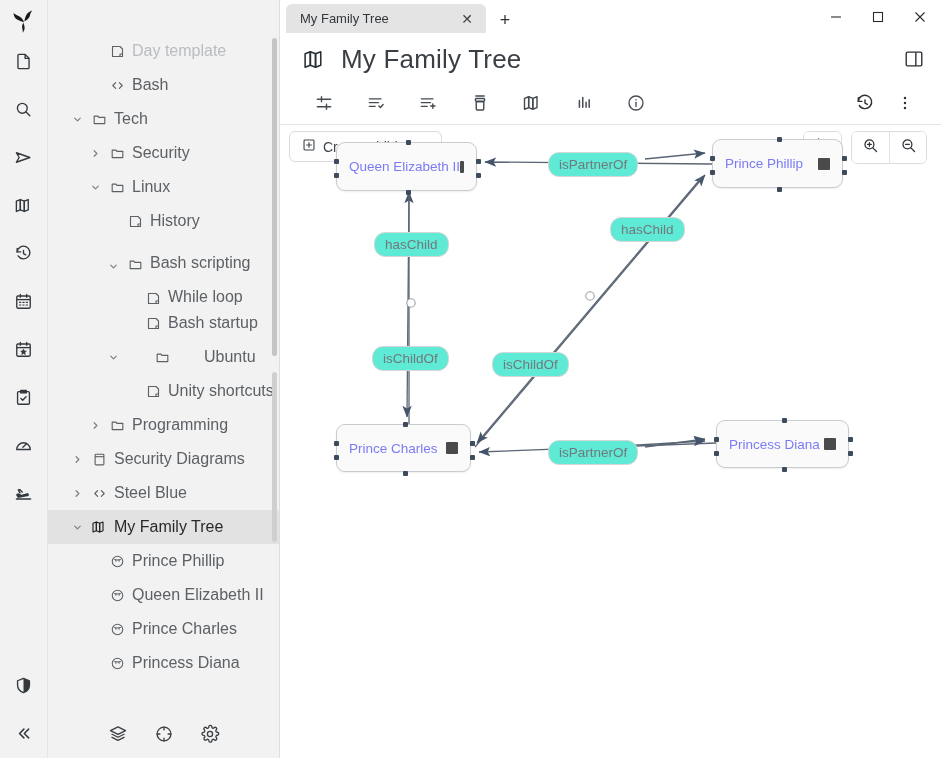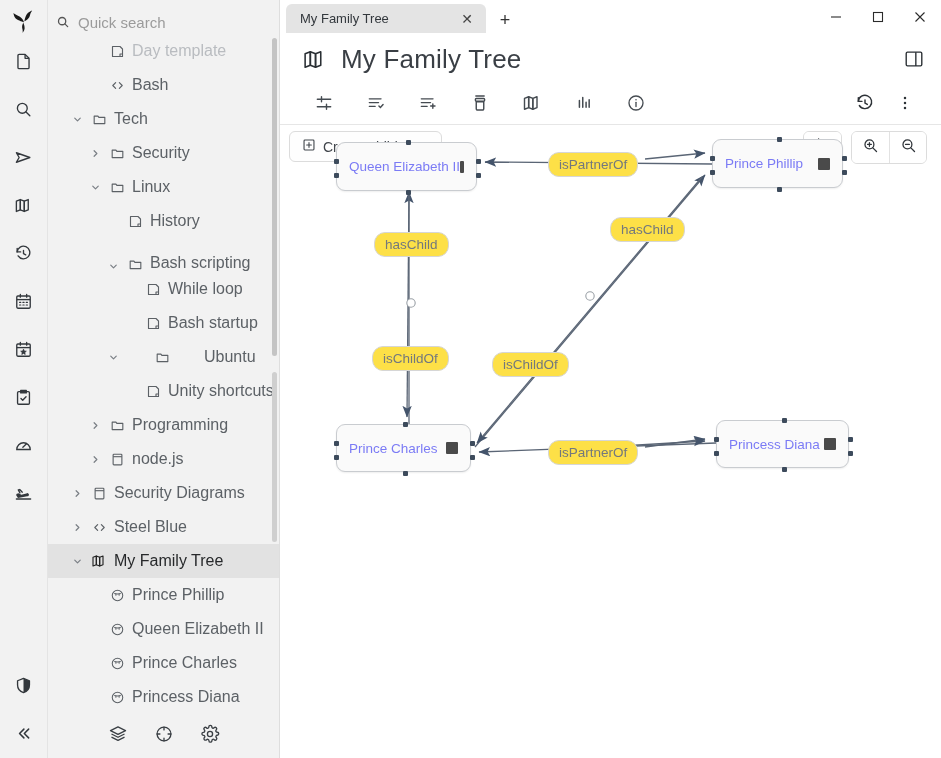--- a/index.html
+++ b/index.html
@@ -132,21 +132,21 @@
     position: absolute; display: flex; align-items: center;
     background: #fafafa; border: 1px solid #c9ccd0; border-radius: 9px;
     box-shadow: 0 1px 2px rgba(0,0,0,.07);
     padding: 0 12px; cursor: pointer;
   }
   .node-label { font-size: 13.5px; color: #7b7bf5; white-space: nowrap; }
   .node-badge { width: 12px; height: 12px; background: #4a4a4a; border-radius: 1px; margin-left: auto; }
   .port { position: absolute; width: 5px; height: 5px; background: #3d4b5c; border-radius: 1px; }
 
   .edge-label {
-    position: absolute; background: #fde047; border: 1px solid #d6d6d6;
+    position: absolute; background: #5eead4; border: 1px solid #d6d6d6;
     border-radius: 11px; padding: 4px 10px; font-size: 13.5px; color: #73787d;
     white-space: nowrap; cursor: pointer;
   }
 </style>
 </head>
 <body>
 
 <div class="app">
 
   <div class="rail">
@@ -270,29 +270,20 @@
       <span>
         <svg width="19" height="19" viewBox="0 0 24 24" fill="none" stroke="#33383d" stroke-width="1.9" stroke-linecap="round" stroke-linejoin="round">
           <path d="M12.5 6.5L7 12l5.5 5.5"></path>
             <path d="M18.5 6.5L13 12l5.5 5.5"></path>
         </svg>
       </span>
     </div>
   </div>
 
   <div class="sidebar">
-    <div class="qs-row">
-      <span class="qs-icon">
-        <svg width="14" height="14" viewBox="0 0 24 24" fill="none" stroke="#555" stroke-width="2.2" stroke-linecap="round">
-          <circle cx="10.5" cy="10.5" r="6.2"></circle>
-            <path d="M15.2 15.2L20 20"></path>
-        </svg>
-      </span>
-      <span class="qs-text">Quick search</span>
-    </div>
 
     <div class="tree" id="tree-container">
         <div class="tree-item" style="padding-left: 36px;">
           <span class="tw"></span>
           <span class="ti">
             <svg width="15" height="15" viewBox="0 0 24 24" fill="none" stroke="currentColor" stroke-width="1.8" stroke-linejoin="round">
               <path d="M4 4h12l4 4v12H4z"></path>
               <path d="M16 20v-4h4"></path>
             </svg>
           </span>
@@ -363,21 +354,21 @@
               <path d="M6 9l6 6 6-6"></path>
             </svg>
           </span>
           <span class="ti">
             <svg width="15" height="15" viewBox="0 0 24 24" fill="none" stroke="currentColor" stroke-width="1.8" stroke-linejoin="round">
               <path d="M3.5 6.5h6l1.5 2h9.5v10h-17z"></path>
             </svg>
           </span>
           <span class="tlabel">Bash scripting</span>
         </div>
-        <div class="tree-item" style="padding-left: 72px;">
+        <div class="tree-item" style="padding-left: 72px; align-items: flex-end;">
           <span class="tw"></span>
           <span class="ti">
             <svg width="15" height="15" viewBox="0 0 24 24" fill="none" stroke="currentColor" stroke-width="1.8" stroke-linejoin="round">
               <path d="M4 4h12l4 4v12H4z"></path>
               <path d="M16 20v-4h4"></path>
             </svg>
           </span>
           <span class="tlabel">While loop</span>
         </div>
         <div class="tree-item" style="padding-left: 72px;">
@@ -418,34 +409,20 @@
             <svg width="11" height="11" viewBox="0 0 24 24" fill="none" stroke="currentColor" stroke-width="2.6" stroke-linecap="round" stroke-linejoin="round">
               <path d="M9 6l6 6-6 6"></path>
             </svg>
           </span>
           <span class="ti">
             <svg width="15" height="15" viewBox="0 0 24 24" fill="none" stroke="currentColor" stroke-width="1.8" stroke-linejoin="round">
               <path d="M3.5 6.5h6l1.5 2h9.5v10h-17z"></path>
             </svg>
           </span>
           <span class="tlabel">Programming</span>
-        </div>
-        <div class="tree-item" style="padding-left: 36px;">
-          <span class="tw">
-            <svg width="11" height="11" viewBox="0 0 24 24" fill="none" stroke="currentColor" stroke-width="2.6" stroke-linecap="round" stroke-linejoin="round">
-              <path d="M9 6l6 6-6 6"></path>
-            </svg>
-          </span>
-          <span class="ti">
-            <svg width="15" height="15" viewBox="0 0 24 24" fill="none" stroke="currentColor" stroke-width="1.8" stroke-linejoin="round">
-              <rect x="5" y="3.5" width="14" height="17" rx="1.3"></rect>
-              <path d="M5 7.5h14"></path>
-            </svg>
-          </span>
-          <span class="tlabel">node.js</span>
         </div>
         <div class="tree-item" style="padding-left: 18px;">
           <span class="tw">
             <svg width="11" height="11" viewBox="0 0 24 24" fill="none" stroke="currentColor" stroke-width="2.6" stroke-linecap="round" stroke-linejoin="round">
               <path d="M9 6l6 6-6 6"></path>
             </svg>
           </span>
           <span class="ti">
             <svg width="15" height="15" viewBox="0 0 24 24" fill="none" stroke="currentColor" stroke-width="1.8" stroke-linejoin="round">
               <rect x="5" y="3.5" width="14" height="17" rx="1.3"></rect>

